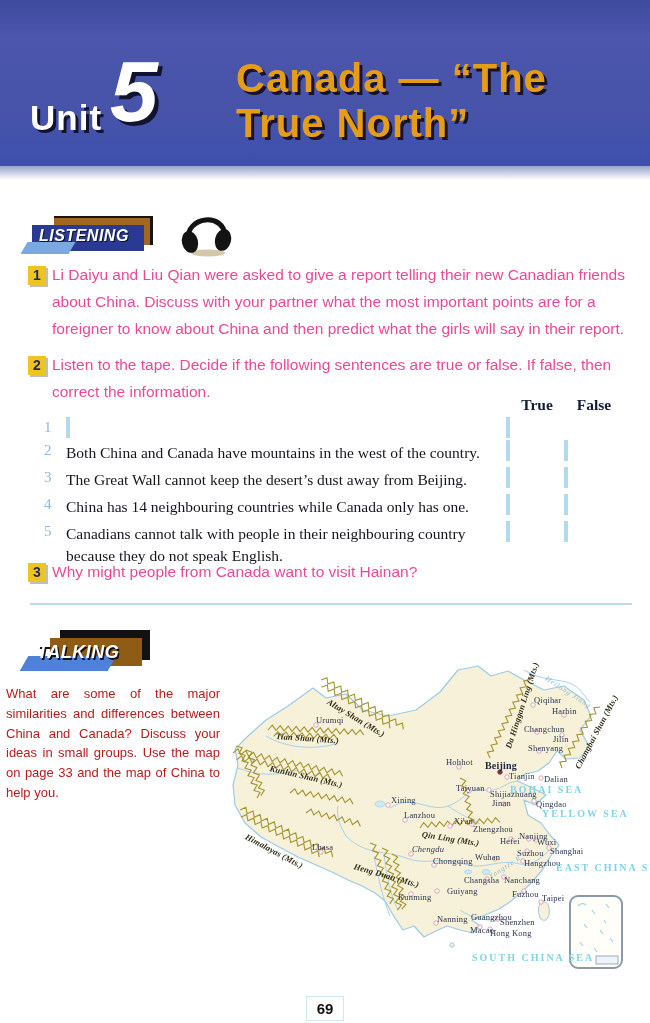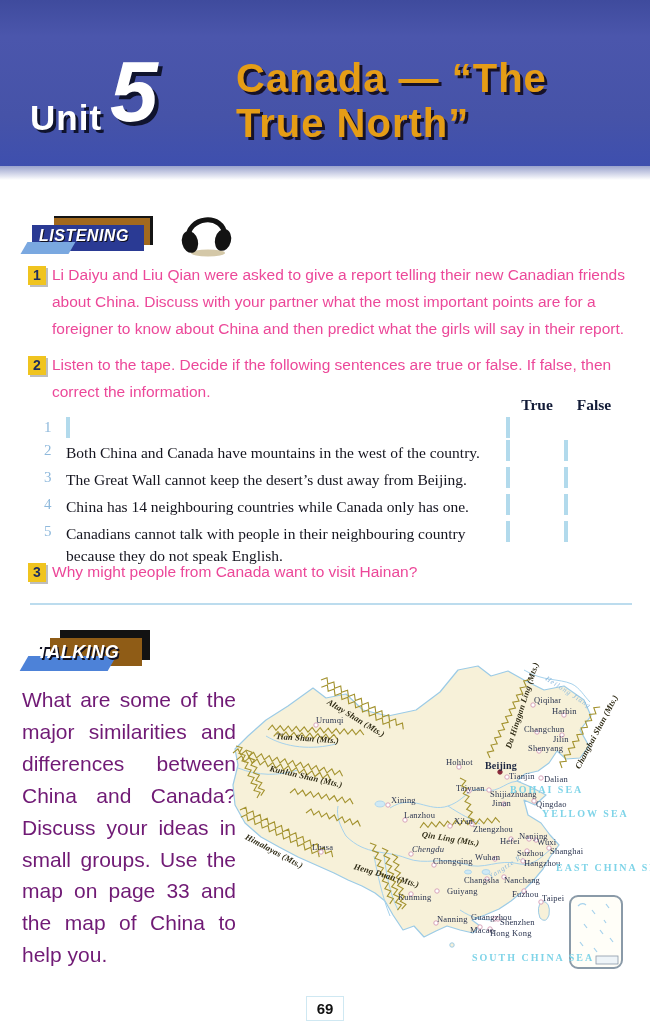--- a/index.html
+++ b/index.html
@@ -48,22 +48,22 @@
     font-weight:bold;font-size:15.5px;color:#131c38;text-align:center;}
   .statements{position:absolute;left:44px;top:419px;width:578px;}
   .statement-row{display:grid;grid-template-columns:22px 440px 58px 58px;
     margin-bottom:5px;align-items:start;}
   .st-num{color:#8fb9dc;font-family:"Liberation Serif",serif;font-size:15px;}
   .st-text{font-family:"Liberation Serif",serif;font-size:15.5px;line-height:1.42;color:#15151f;}
   .checkbox{width:14px;height:14px;border:2px solid #b2daec;background:#fff;margin:2px auto 0;}
   .answer-line{position:absolute;left:30px;top:603px;width:602px;border-top:2px solid #bcdcee;}
 
   
-  .talk-par{position:absolute;left:22px;top:684px;width:214px;font-size:21px;
-    line-height:1.52;color:#701a75;text-align:justify;}
+  .talk-par{position:absolute;left:6px;top:684px;width:214px;font-size:13px;
+    line-height:1.52;color:#b91c1c;text-align:justify;}
 
   
   .map-wrap{position:absolute;left:228px;top:658px;width:422px;height:330px;}
   .map-wrap svg{position:absolute;left:0;top:0;}
   .map-labels{position:absolute;left:0;top:0;width:422px;height:330px;}
   .map-label{position:absolute;white-space:nowrap;transform-origin:0 50%;
     font-family:"Liberation Serif",serif;font-size:8.5px;color:#2b3550;letter-spacing:.2px;}
   .map-label.capital{font-weight:bold;font-size:10px;color:#1c2640;}
   .map-label.mt{font-weight:bold;font-style:italic;font-size:8.5px;color:#2e2a14;}
   .map-label.sea{color:#7fd4e8;font-size:10px;letter-spacing:2px;font-weight:bold;}

